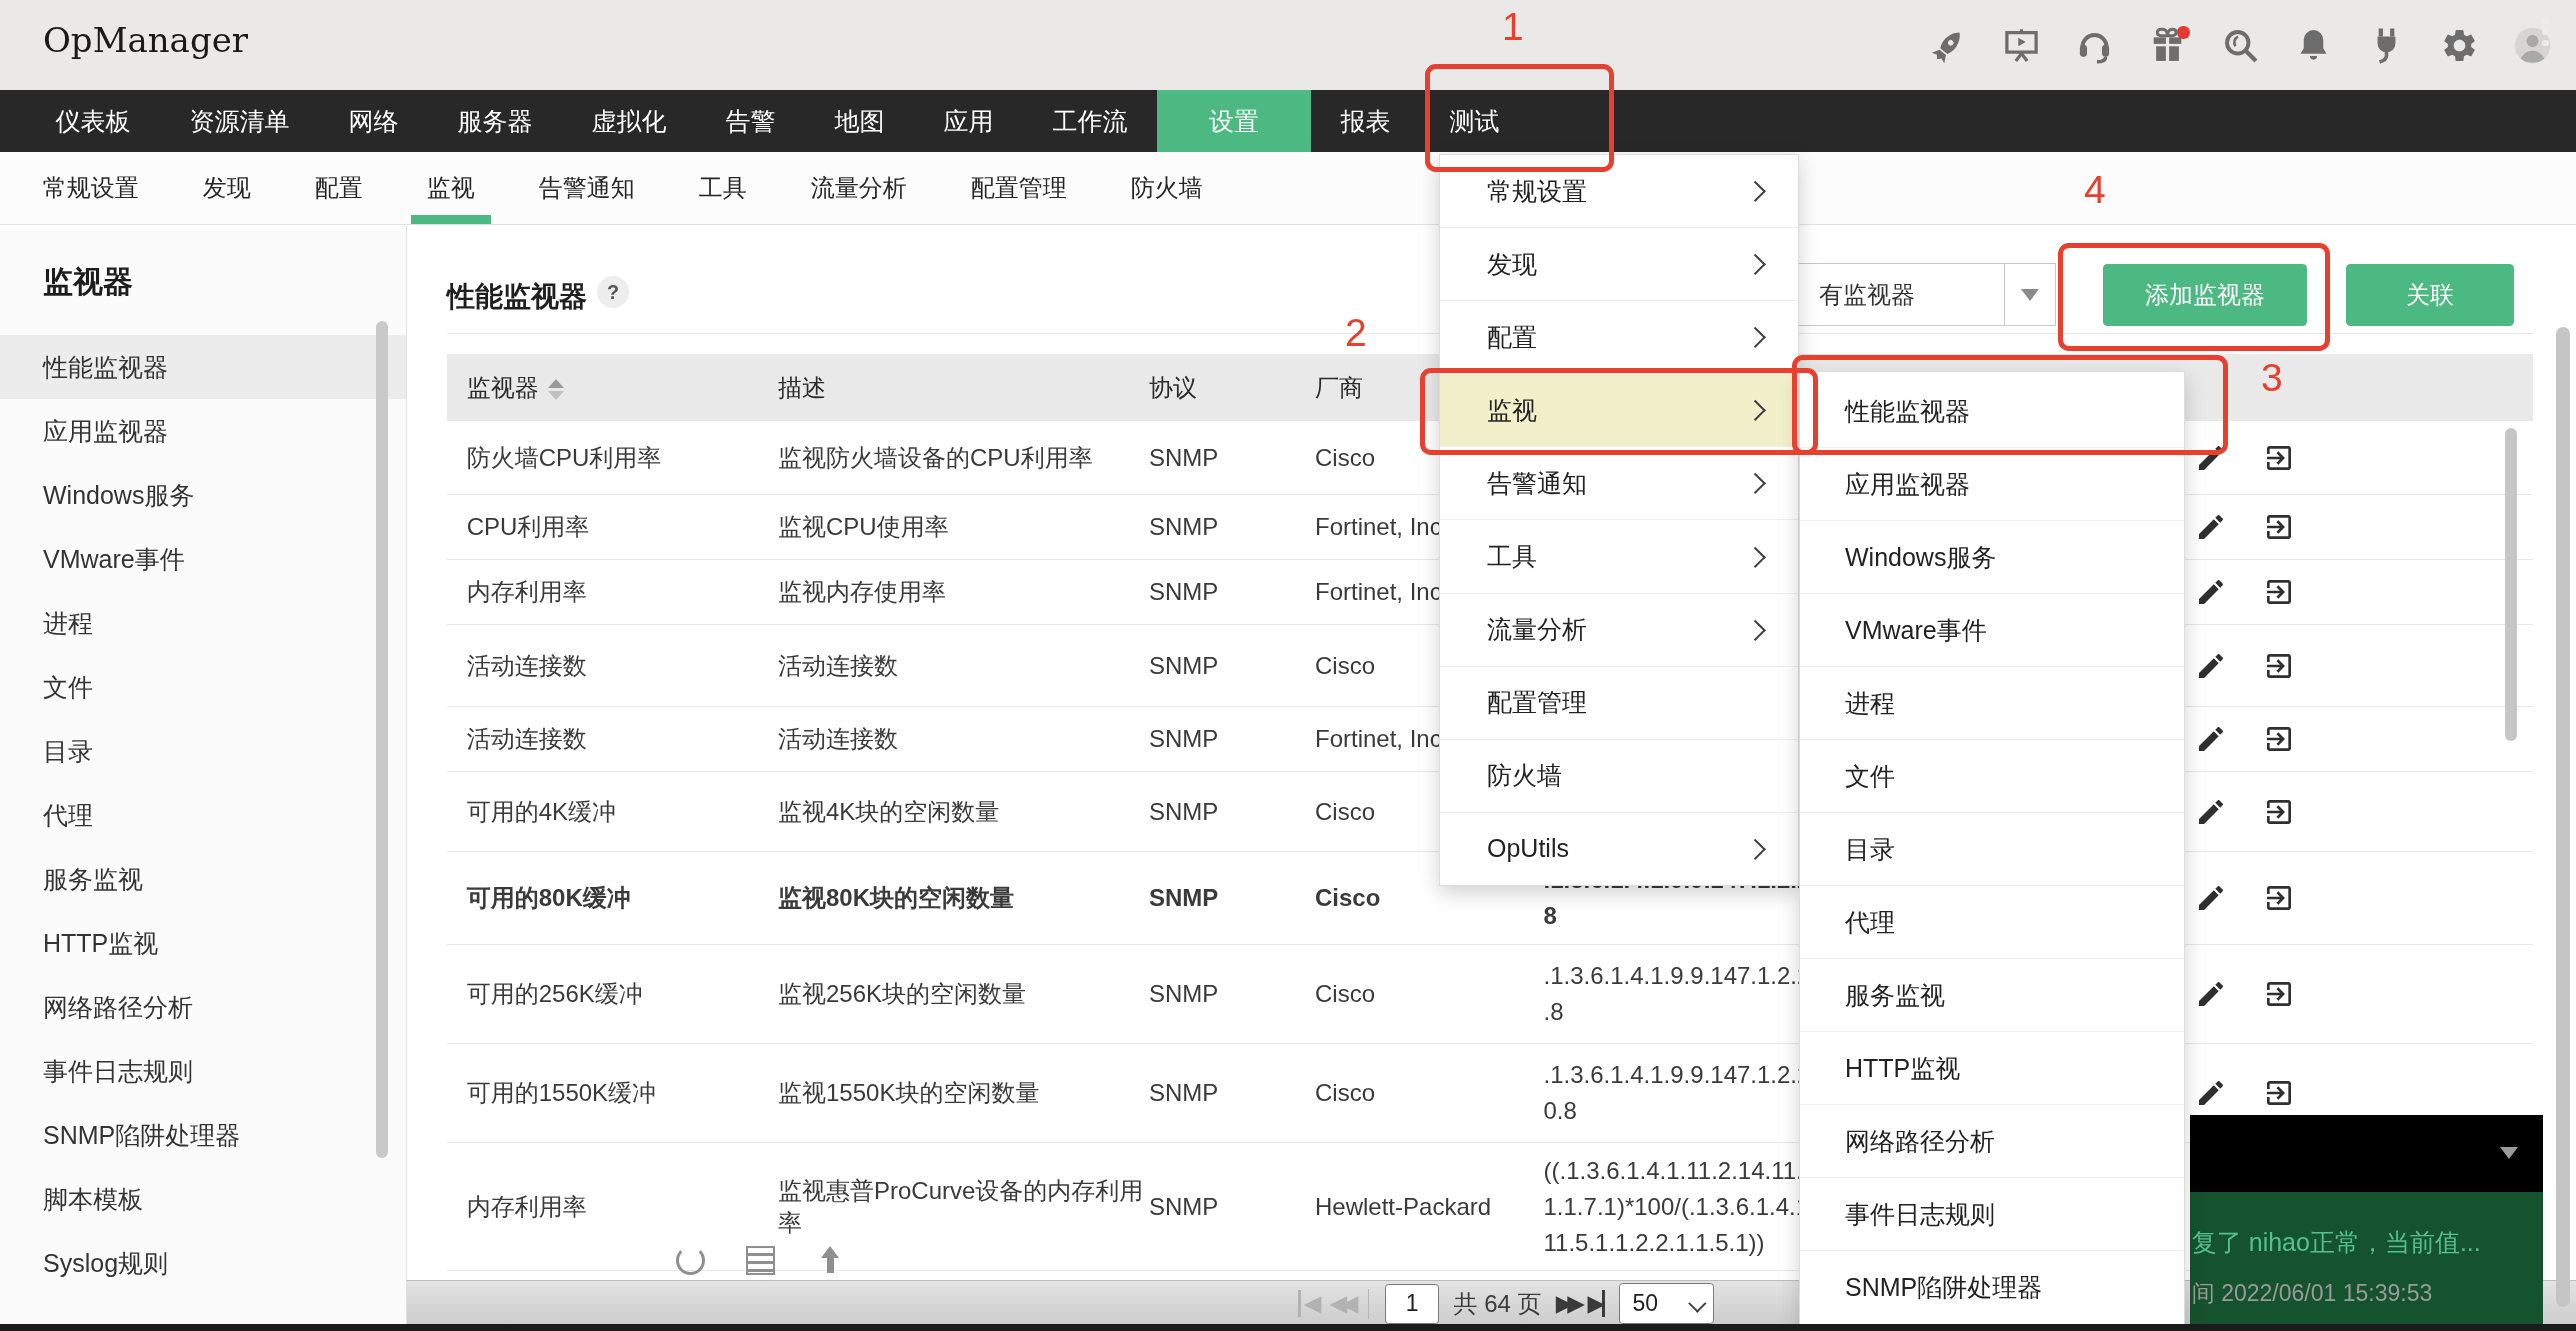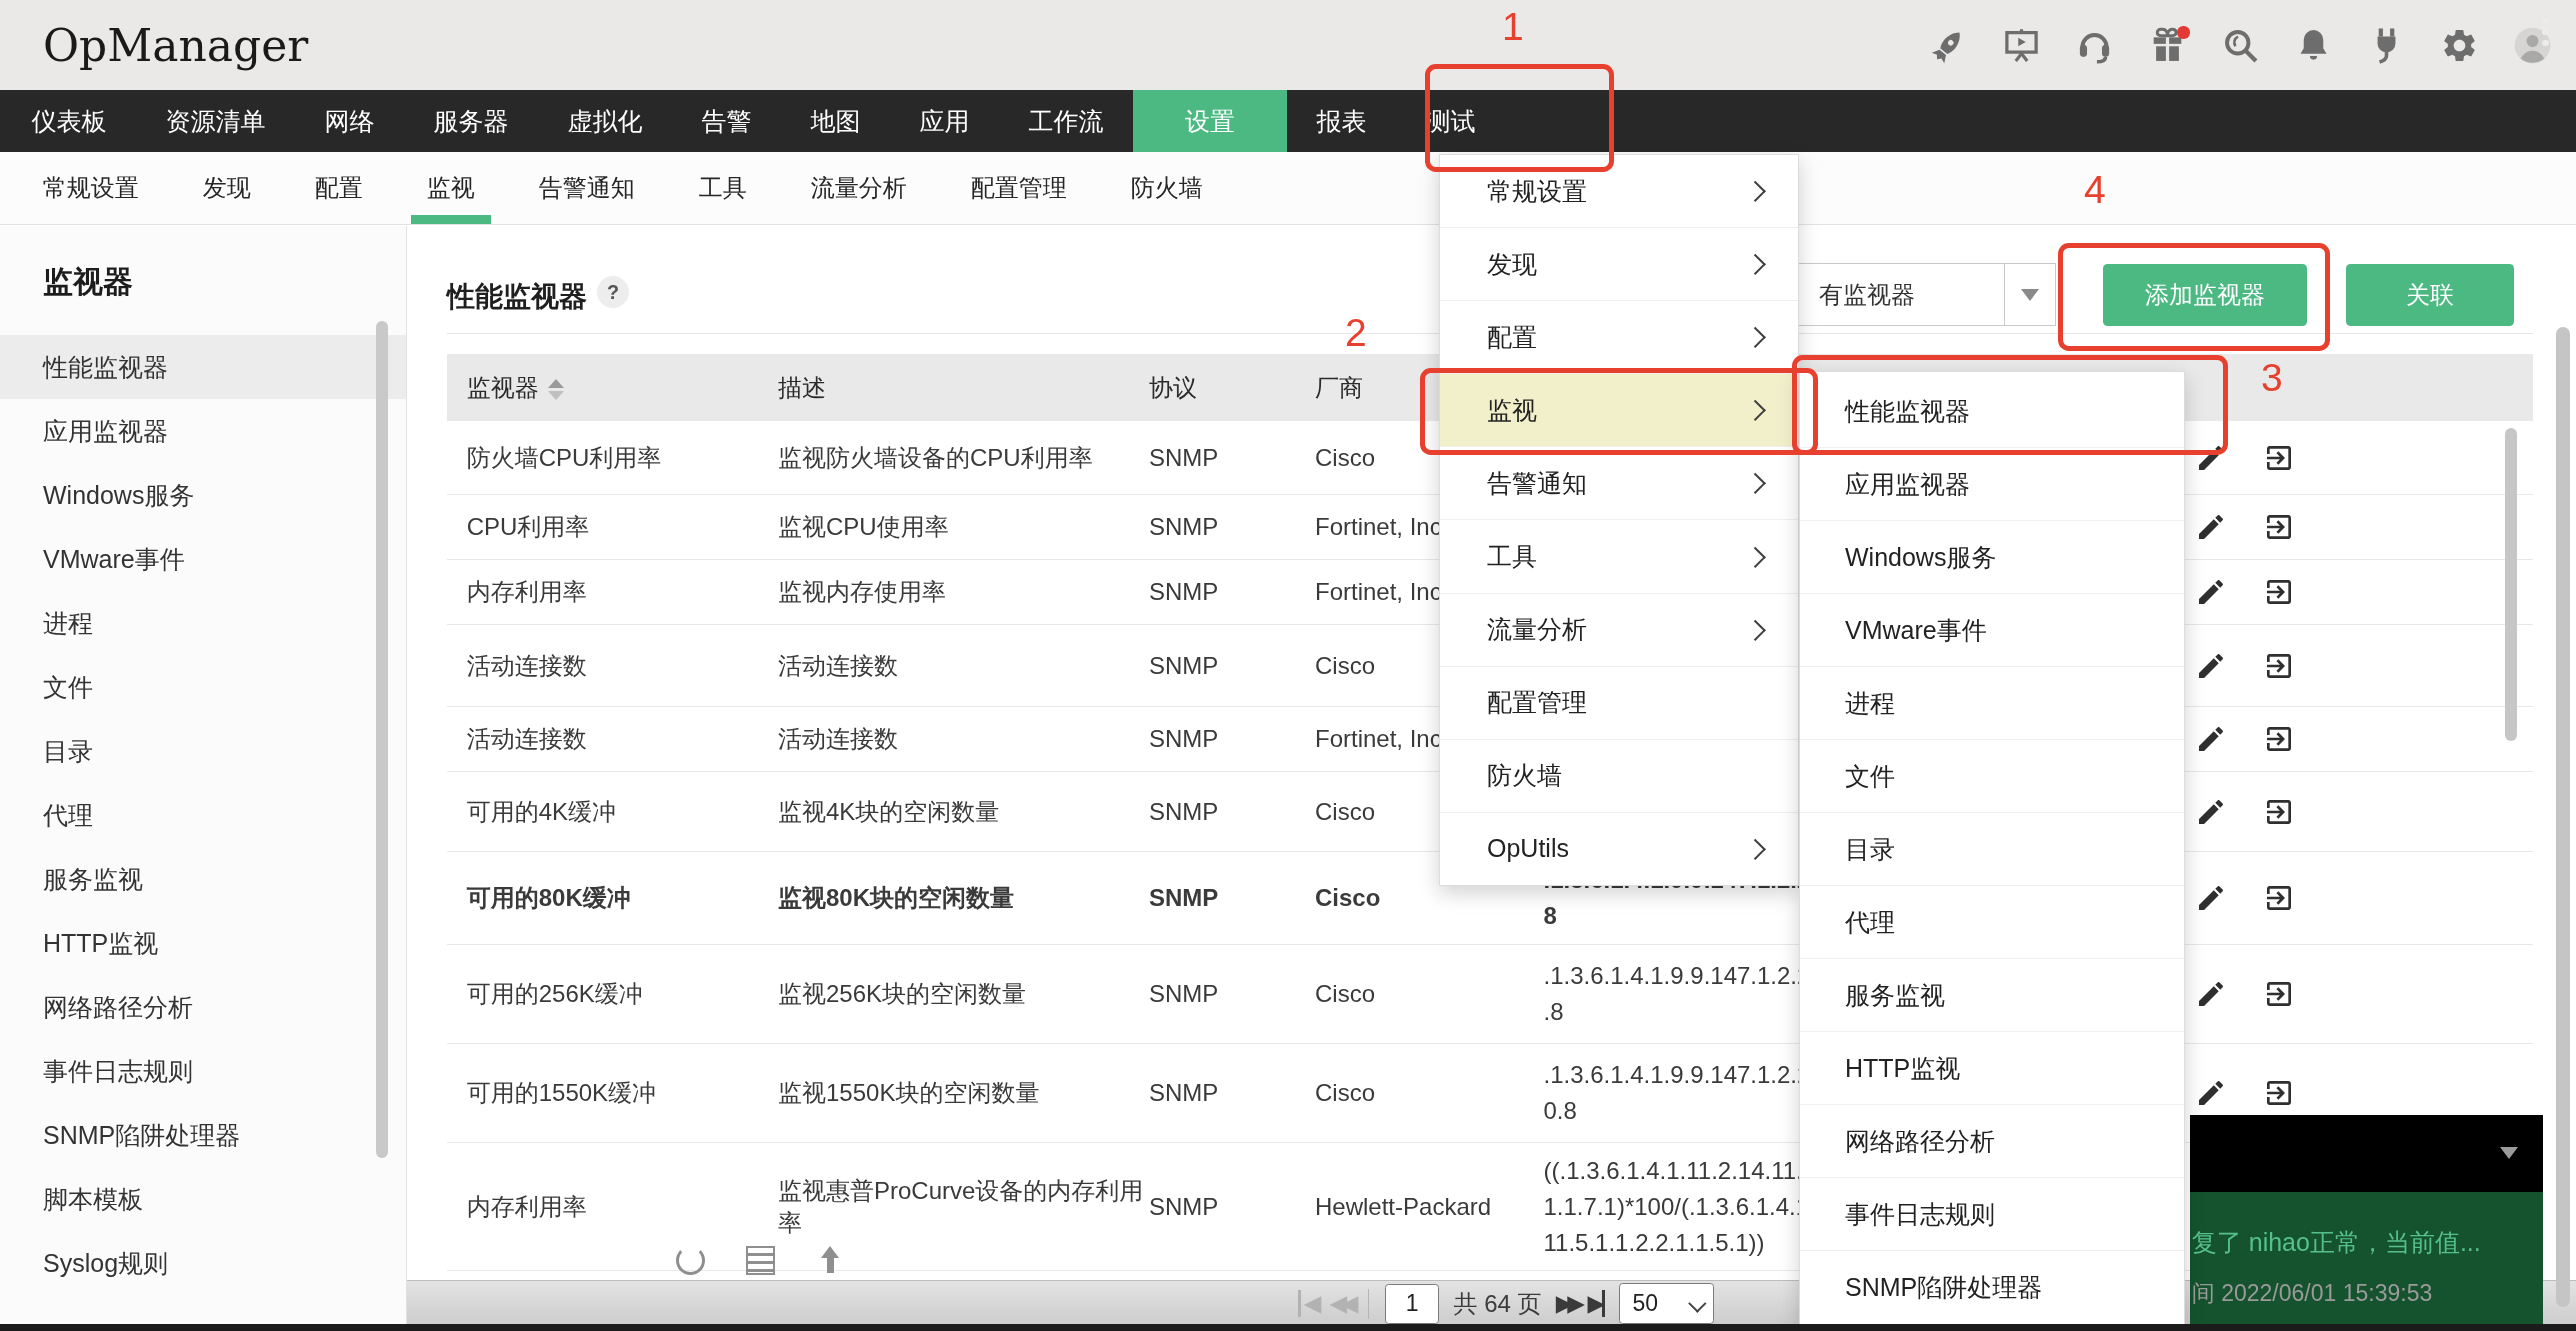--- a/index.html
+++ b/index.html
@@ -1,28 +1,28 @@
 <!DOCTYPE html>
 <html style="font-size:14.3px"><head>
 <meta charset="utf-8">
 <style>
   html,body{margin:0;padding:0;background:#888;}
   .screen{position:relative;width:2576px;height:1332px;overflow:hidden;background:#fff;
     font-family:"Liberation Sans","DejaVu Sans",sans-serif;color:#333;}
 
   
   .topbar{position:absolute;left:0;top:0;width:2576px;height:90px;background:#eae9e7;border-bottom:0.9px solid #d6d5d3;}
-  .logo{position:absolute;left:43px;top:19.7px;font-family:"DejaVu Serif","Liberation Serif",serif;font-size:44px;color:#1a1a1a;}
+  .logo{position:absolute;left:43px;top:19.7px;font-family:"DejaVu Serif","Liberation Serif",serif;font-size:34px;color:#1a1a1a;}
   .topicons{position:absolute;right:23px;top:0;height:90px;display:flex;align-items:center;gap:32px;}
   .ticon{position:relative;width:41px;height:41px;display:inline-flex;align-items:center;justify-content:center;}
   .ticon svg{width:39px;height:39px;fill:#6d6d6d;}
   .ticon .badge{position:absolute;right:-1.8px;top:1.8px;width:12.5px;height:12.5px;border-radius:50%;background:#e53935;}
 
   
-  .mainnav{position:absolute;left:0;top:90px;width:2576px;height:63px;background:#282828;display:flex;align-items:stretch;padding-left:2px;box-sizing:border-box;}
+  .mainnav{position:absolute;left:0;top:90px;width:2576px;height:63px;background:#282828;display:flex;align-items:stretch;padding-left:26px;box-sizing:border-box;}
   .navitem{display:flex;align-items:center;padding:0 29.5px;color:#fff;font-size:25px;cursor:pointer;white-space:nowrap;}
   .navitem.is-active{background:#4cb982;padding:0 52px;}
   .kebab{position:absolute;right:12.5px;top:12.5px;width:36px;height:39px;display:flex;flex-direction:column;align-items:center;justify-content:center;gap:4.5px;}
   .kebab i{width:6.3px;height:6.3px;border-radius:50%;background:#ececec;}
 
   
   .subnav{position:absolute;left:0;top:152px;width:2576px;height:73px;background:#fcfcfc;border-bottom:0.9px solid #e2e2e2;display:flex;padding-left:10.7px;box-sizing:border-box;}
   .snitem{position:relative;display:flex;align-items:center;padding:0 32px;font-size:24px;color:#262626;cursor:pointer;white-space:nowrap;}
   .snitem.is-active::after{content:"";position:absolute;left:16px;right:16px;bottom:0;height:9px;background:#4cb982;}
 

